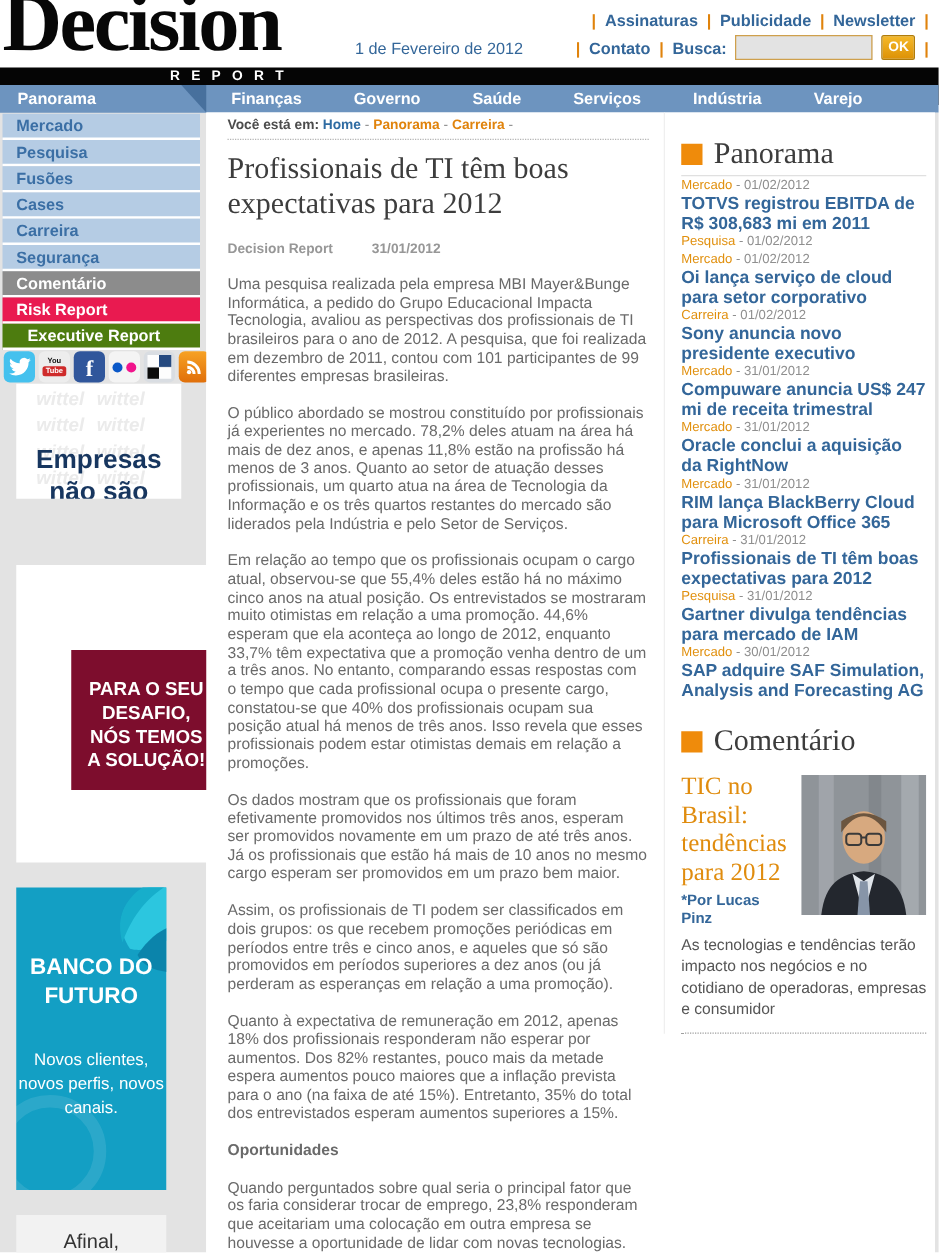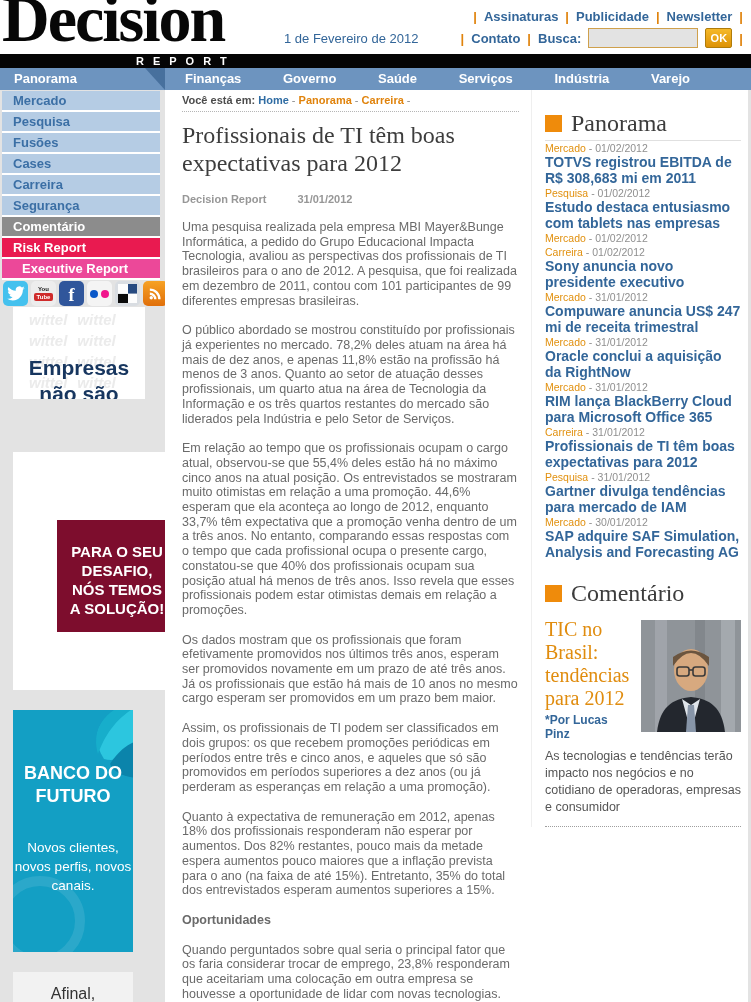--- a/index.html
+++ b/index.html
@@ -32,21 +32,21 @@
              justify-content:space-between;}
   .nav-items span{color:#fff;font-weight:700;font-size:13px;line-height:22px;cursor:pointer;}
   
   .gray-left{position:absolute;left:0;top:68px;width:165px;height:934px;background:#e3e3e3;}
   .gray-right{position:absolute;right:0;top:90px;width:3px;height:912px;background:#e3e3e3;}
   .menu{position:absolute;left:2px;top:91px;width:158px;}
   .menu-item{height:19px;line-height:19px;padding-left:11px;background:#b5cce4;color:#3b6fa5;
              font-weight:700;font-size:13px;border-bottom:2px solid #fff;cursor:pointer;}
   .menu-item.gray{background:#8c8c8c;color:#fff;}
   .menu-item.red{background:#e91a50;color:#fff;}
-  .menu-item.black{background:#ec4899;color:#fff;padding-left:20px;}
+  .menu-item.black{background:#4d7c0f;color:#fff;padding-left:20px;}
   .social-row{position:absolute;left:3px;top:281px;display:flex;gap:3px;}
   .sicon{width:25px;height:25px;border-radius:5px;position:relative;cursor:pointer;
          display:flex;align-items:center;justify-content:center;overflow:hidden;}
   .icon-tw{background:#45c1ee;}
   .icon-yt{background:#ededed;flex-direction:column;justify-content:center;}
   .yt-you{font-size:6px;font-weight:700;color:#111;line-height:6px;}
   .yt-tube{background:#cf2b2b;border-radius:2px;color:#fff;font-size:6px;font-weight:700;
            line-height:8px;padding:0 3px;margin-top:1px;}
   .icon-fb{background:#30569b;}
   .icon-fb::after{content:"f";color:#fff;font-family:"Liberation Serif",serif;
@@ -271,24 +271,24 @@
     <span class="section-title">Panorama</span>
   </div>
 
   <div class="news-list">
     <div class="news-item">
       <div class="news-meta"><span class="news-cat">Mercado</span> <span class="news-date">-</span> <span class="news-date">01/02/2012</span></div>
       <div class="news-title">TOTVS registrou EBITDA de R$ 308,683 mi em 2011</div>
     </div>
     <div class="news-item">
       <div class="news-meta"><span class="news-cat">Pesquisa</span> <span class="news-date">-</span> <span class="news-date">01/02/2012</span></div>
-      <div class="news-title">Estudo destaca entusiasmo com tablets nas empresas</div>
     </div>
     <div class="news-item">
       <div class="news-meta"><span class="news-cat">Mercado</span> <span class="news-date">-</span> <span class="news-date">01/02/2012</span></div>
+      <div class="news-title">Oi lança serviço de cloud para setor corporativo</div>
     </div>
     <div class="news-item">
       <div class="news-meta"><span class="news-cat">Carreira</span> <span class="news-date">-</span> <span class="news-date">01/02/2012</span></div>
       <div class="news-title">Sony anuncia novo presidente executivo</div>
     </div>
     <div class="news-item">
       <div class="news-meta"><span class="news-cat">Mercado</span> <span class="news-date">-</span> <span class="news-date">31/01/2012</span></div>
       <div class="news-title">Compuware anuncia US$ 247 mi de receita trimestral</div>
     </div>
     <div class="news-item">

